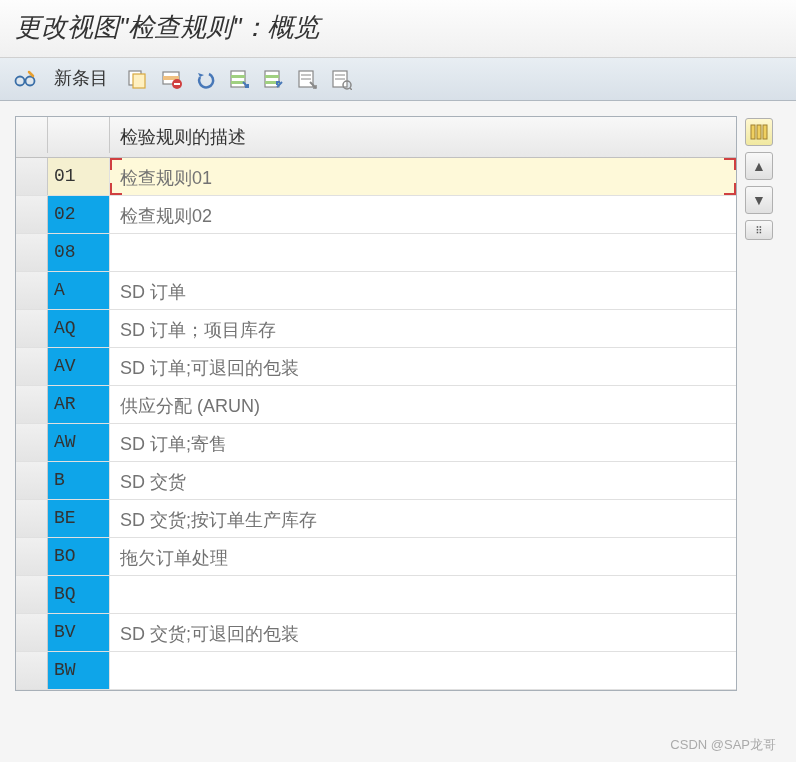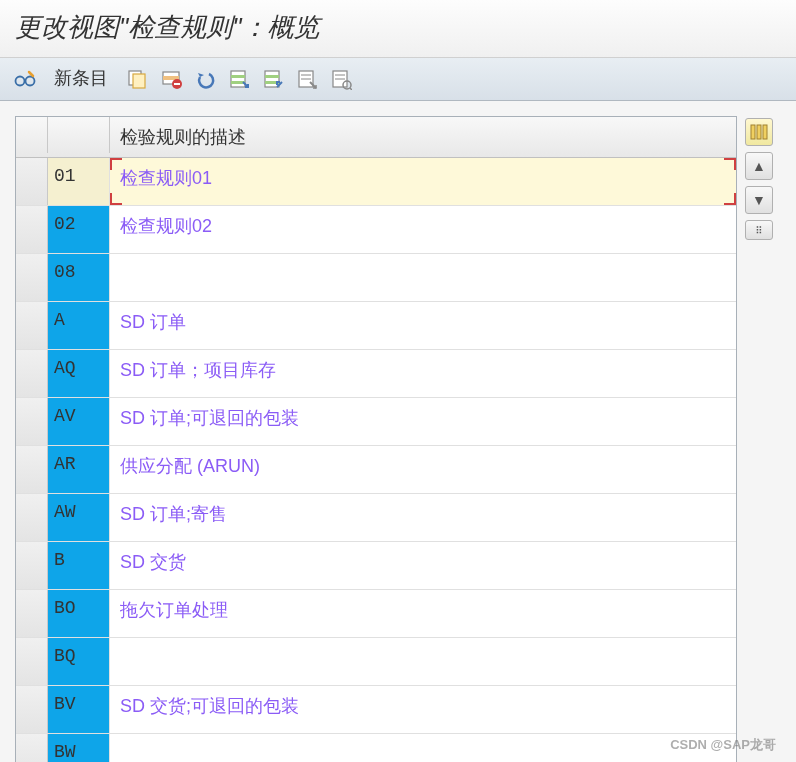--- a/index.html
+++ b/index.html
@@ -73,21 +73,21 @@
     }
     .th-desc {
       flex: 1;
       padding: 8px 10px;
       font-size: 18px;
       color: #333;
     }
     .table-row {
       display: flex;
       border-bottom: 1px solid #e0e0e0;
-      height: 48px;
+      height: 38px;
       align-items: stretch;
     }
     .td-selector {
       width: 32px;
       background: linear-gradient(to bottom, #f0f0f0, #e4e4e4);
       border-right: 1px solid #c8c8c8;
       cursor: pointer;
     }
     .td-code {
       width: 62px;
@@ -95,21 +95,21 @@
       padding: 8px 6px;
       font-size: 18px;
       color: #333;
       font-family: "Courier New", monospace;
       background: #0ea5e9;
     }
     .td-desc {
       flex: 1;
       padding: 8px 10px;
       font-size: 18px;
-      color: #8b5cf6;
+      color: #737373;
     }
     .table-row.selected .td-desc {
       background: #fef9d9;
       position: relative;
     }
     .table-row.selected .td-code {
       background: #f5f0d0;
     }
     .sel-corner-tl, .sel-corner-tr, .sel-corner-bl, .sel-corner-br {
       position: absolute;
@@ -143,21 +143,20 @@
     }
     .side-btn.columns {
       background: linear-gradient(to bottom, #fff8d0, #f0e8a0);
     }
     .watermark {
       position: absolute;
       bottom: 8px;
       right: 20px;
       font-size: 13px;
       color: rgba(120,120,120,0.6);
-      font-weight: bold;
     }
     svg { display: block; }
   </style>
 </head>
 <body>
 
 <div class="title-bar">更改视图"检查规则"：概览</div>
 
 <div class="toolbar">
   <div class="tb-icon">
@@ -271,20 +270,25 @@
         </div>
         <div class="table-row">
           <div class="td-selector"></div>
           <div class="td-code">AW</div>
           <div class="td-desc">SD 订单;寄售</div>
         </div>
         <div class="table-row">
           <div class="td-selector"></div>
           <div class="td-code">B</div>
           <div class="td-desc">SD 交货</div>
+        </div>
+        <div class="table-row">
+          <div class="td-selector"></div>
+          <div class="td-code">BE</div>
+          <div class="td-desc">SD 交货;按订单生产库存</div>
         </div>
         <div class="table-row">
           <div class="td-selector"></div>
           <div class="td-code">BO</div>
           <div class="td-desc">拖欠订单处理</div>
         </div>
         <div class="table-row">
           <div class="td-selector"></div>
           <div class="td-code">BQ</div>
         </div>

